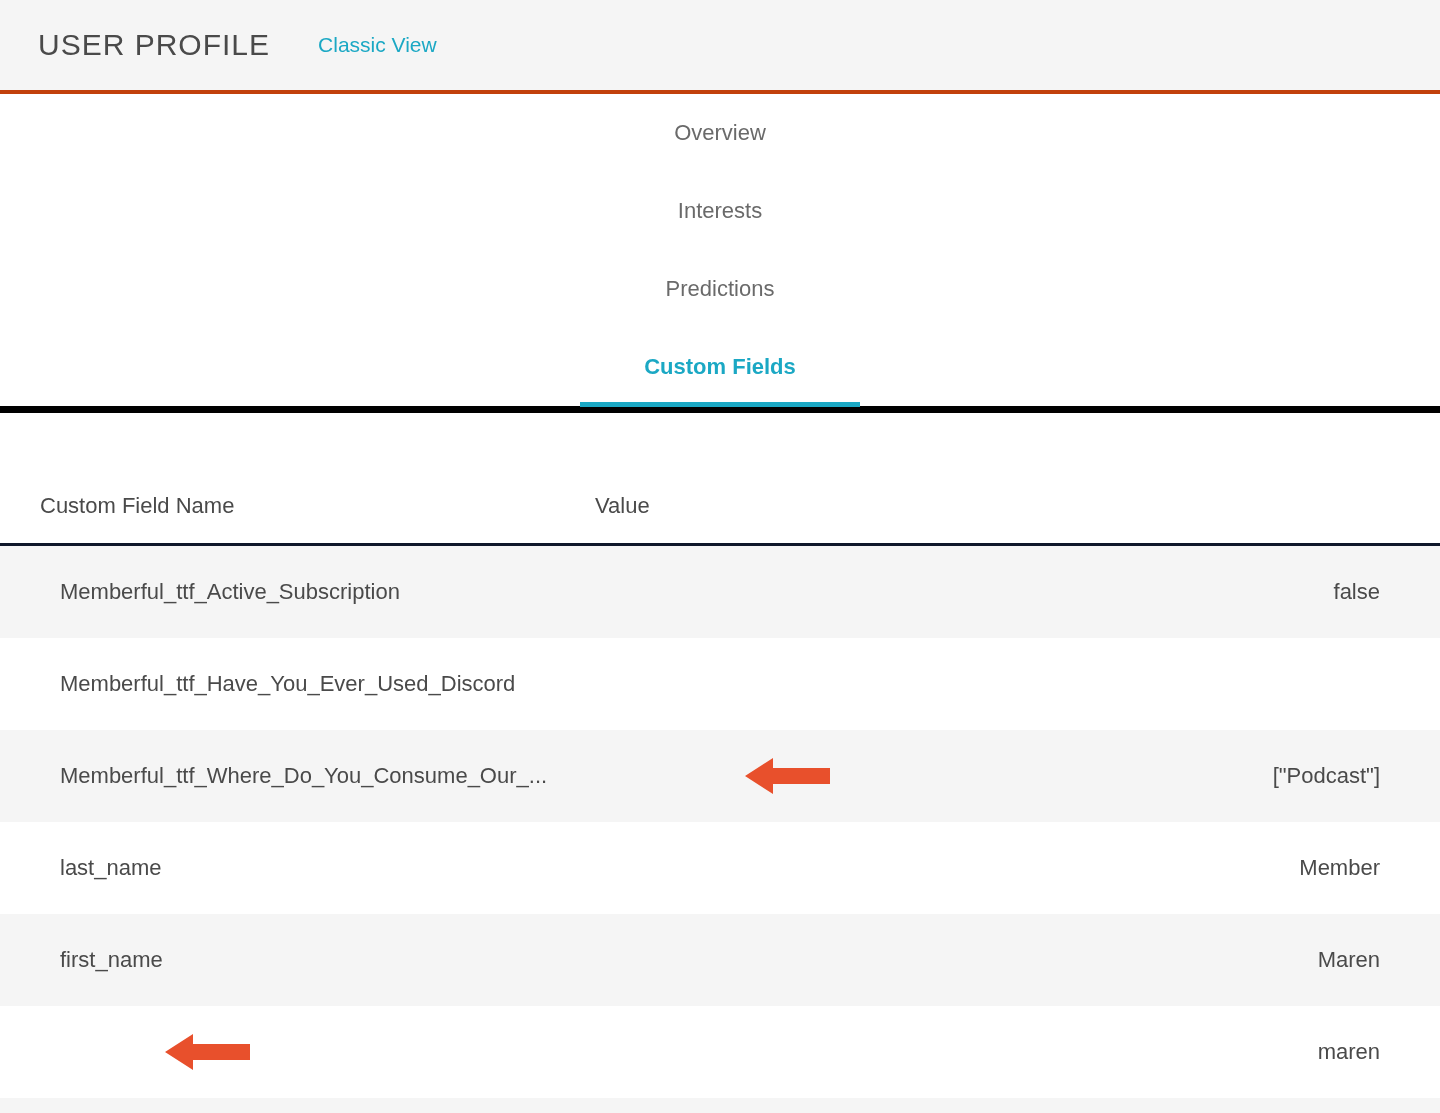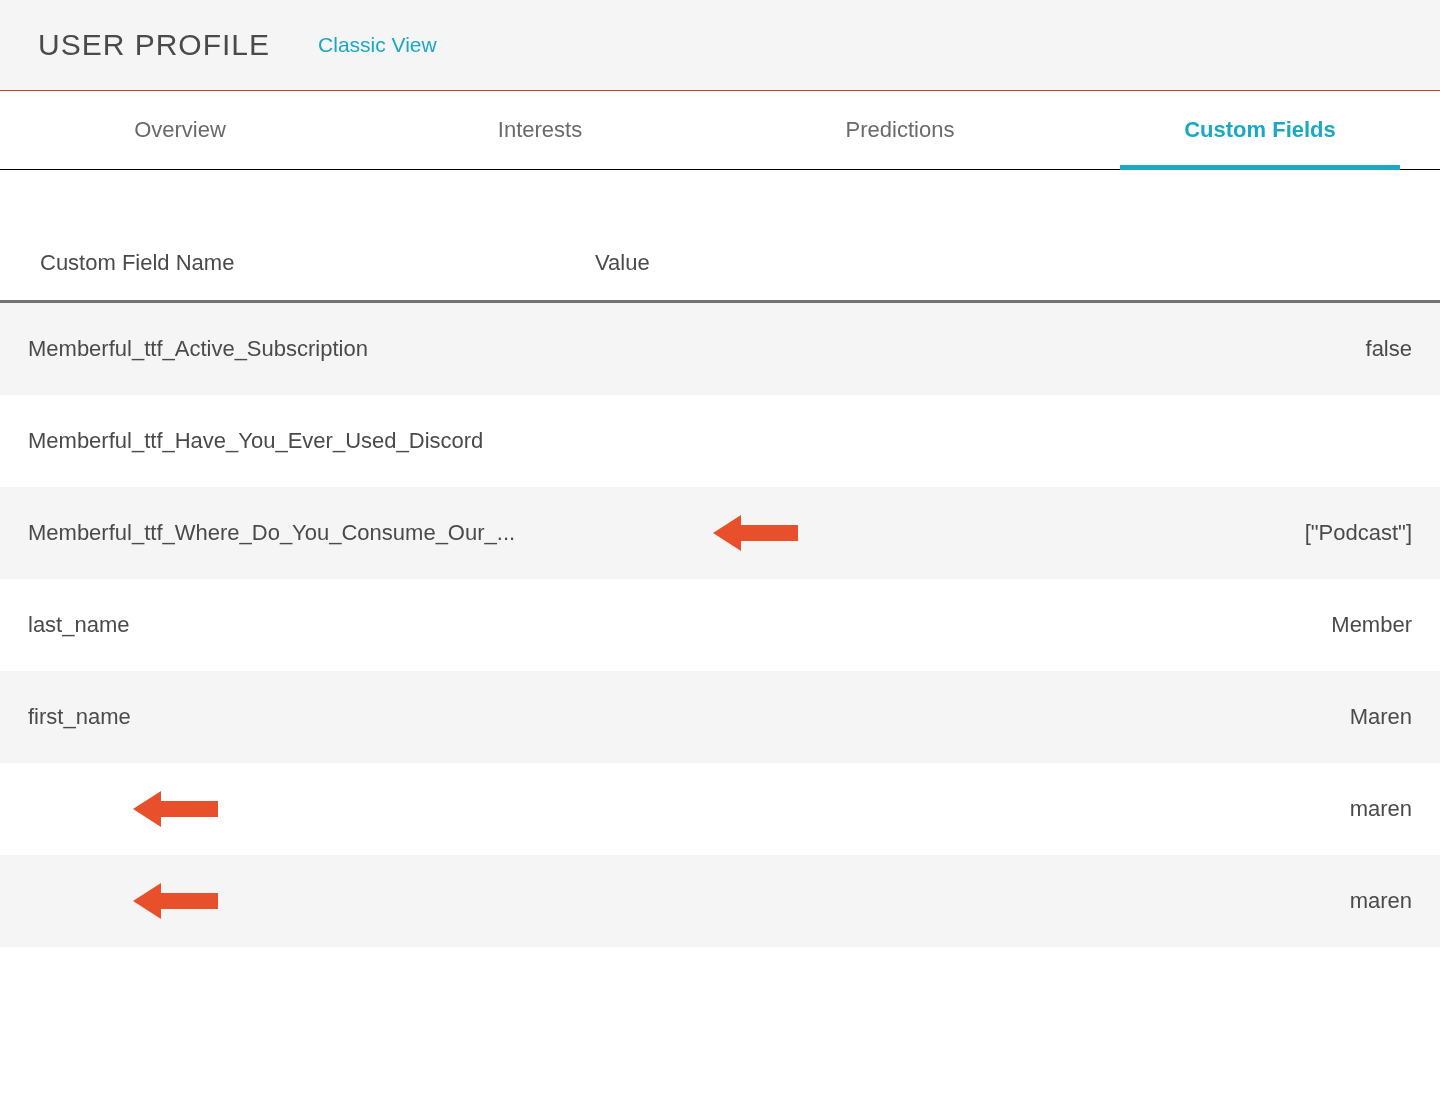--- a/index.html
+++ b/index.html
@@ -11,39 +11,40 @@
       font-family: -apple-system, BlinkMacSystemFont, "Segoe UI", Helvetica, Arial, sans-serif;
       background: #ffffff;
       width: 1440px;
     }
     .header {
       background: #f5f5f5;
       padding: 28px 38px;
       display: flex;
       align-items: center;
       gap: 48px;
-      border-bottom: 1px solid #c2410c;
+      border-bottom: 4px solid #c2410c;
     }
     .page-title {
       font-size: 30px;
       font-weight: 400;
       letter-spacing: 1px;
       color: #4a4a4a;
       text-transform: uppercase;
     }
     .classic-view-link {
       color: #1ba8c4;
       font-size: 21px;
       font-weight: 400;
       cursor: pointer;
     }
     .tabs {
       display: flex;
-      border-bottom: 1px solid #000000;
+      border-bottom: 7px solid #000000;
       background: #ffffff;
+      flex-direction: column;
     }
     .tab {
       flex: 1;
       text-align: center;
       padding: 26px 20px;
       font-size: 22px;
       color: #6a6a6a;
       cursor: pointer;
       position: relative;
     }
@@ -63,38 +64,38 @@
     }
     .content {
       padding-top: 80px;
     }
     .table {
       width: 100%;
     }
     .table-header {
       display: flex;
       padding: 0 40px 24px 40px;
-      border-bottom: 3px solid #737373;
+      border-bottom: 3px solid #0f172a;
     }
     .col-name {
       width: 555px;
       font-size: 22px;
       color: #4a4a4a;
       padding-right: 20px;
     }
     .col-value {
       flex: 1;
       font-size: 22px;
       color: #4a4a4a;
       position: relative;
     }
     .table-row {
       display: flex;
       align-items: center;
-      padding: 32px 28px;
+      padding: 32px 60px;
       min-height: 92px;
     }
     .table-row:nth-child(odd) {
       background: #f5f5f5;
     }
     .table-row:nth-child(even) {
       background: #ffffff;
     }
     .cell-name {
       width: 555px;

